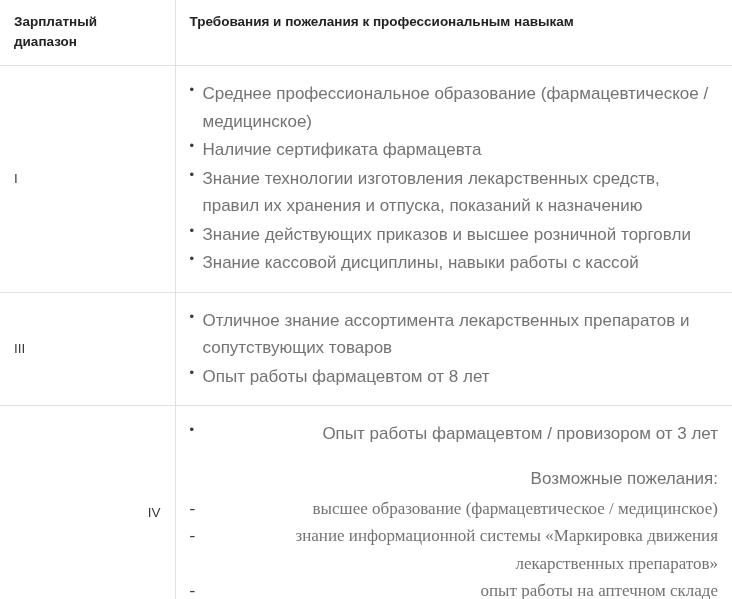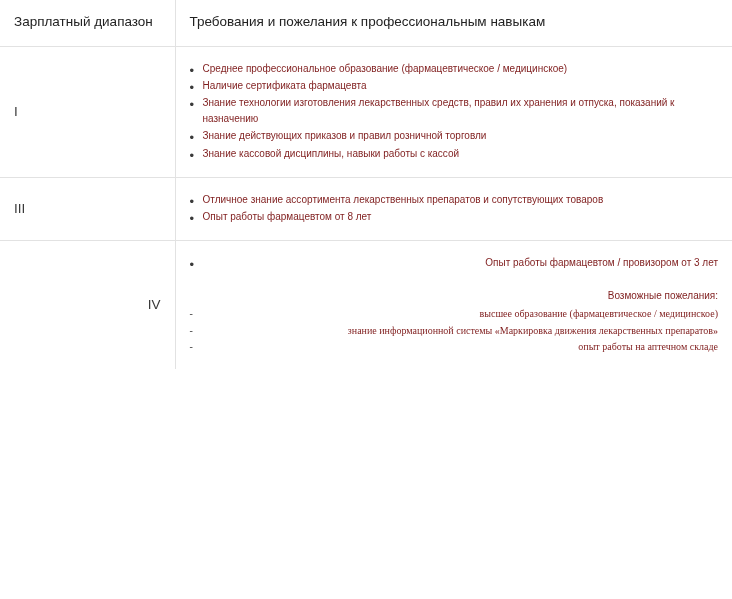--- a/index.html
+++ b/index.html
@@ -22,34 +22,34 @@
     border-collapse: collapse;
     table-layout: fixed;
   }
   table.req-table col.col-range { width: 175px; }
   table.req-table col.col-req { width: 557px; }
 
   table.req-table th {
     text-align: left;
     vertical-align: top;
     font-size: 13.5px;
-    font-weight: normal;
+    font-weight: bold;
     color: #222222;
     line-height: 1.45;
     padding: 12px 14px 14px 14px;
     border-bottom: 1px solid #e2e2e2;
   }
   table.req-table th.th-range {
     border-right: 1px solid #e2e2e2;
   }
   table.req-table td {
     vertical-align: middle;
-    font-size: 10px;
+    font-size: 17px;
     line-height: 1.62;
-    color: #7f1d1d;
+    color: #737373;
     padding: 14px 14px 14px 14px;
     border-bottom: 1px solid #e2e2e2;
   }
   table.req-table td.cell-range {
     border-right: 1px solid #e2e2e2;
     color: #3a3a3a;
     font-size: 13.5px;
     padding-left: 14px;
   }
   table.req-table tr:last-child td {
@@ -116,21 +116,21 @@
     </thead>
     <tbody>
 
       <tr>
         <td class="cell-range">I</td>
         <td class="cell-req">
           <ul class="bullet-list">
             <li>Среднее профессиональное образование (фармацевтическое / медицинское)</li>
             <li>Наличие сертификата фармацевта</li>
             <li>Знание технологии изготовления лекарственных средств, правил их хранения и отпуска, показаний к назначению</li>
-            <li>Знание действующих приказов и правил розничной торговли</li>
+            <li>Знание действующих приказов и высшее розничной торговли</li>
             <li>Знание кассовой дисциплины, навыки работы с кассой</li>
           </ul>
         </td>
       </tr>
 
 
       <tr>
         <td class="cell-range">III</td>
         <td class="cell-req">
           <ul class="bullet-list">

